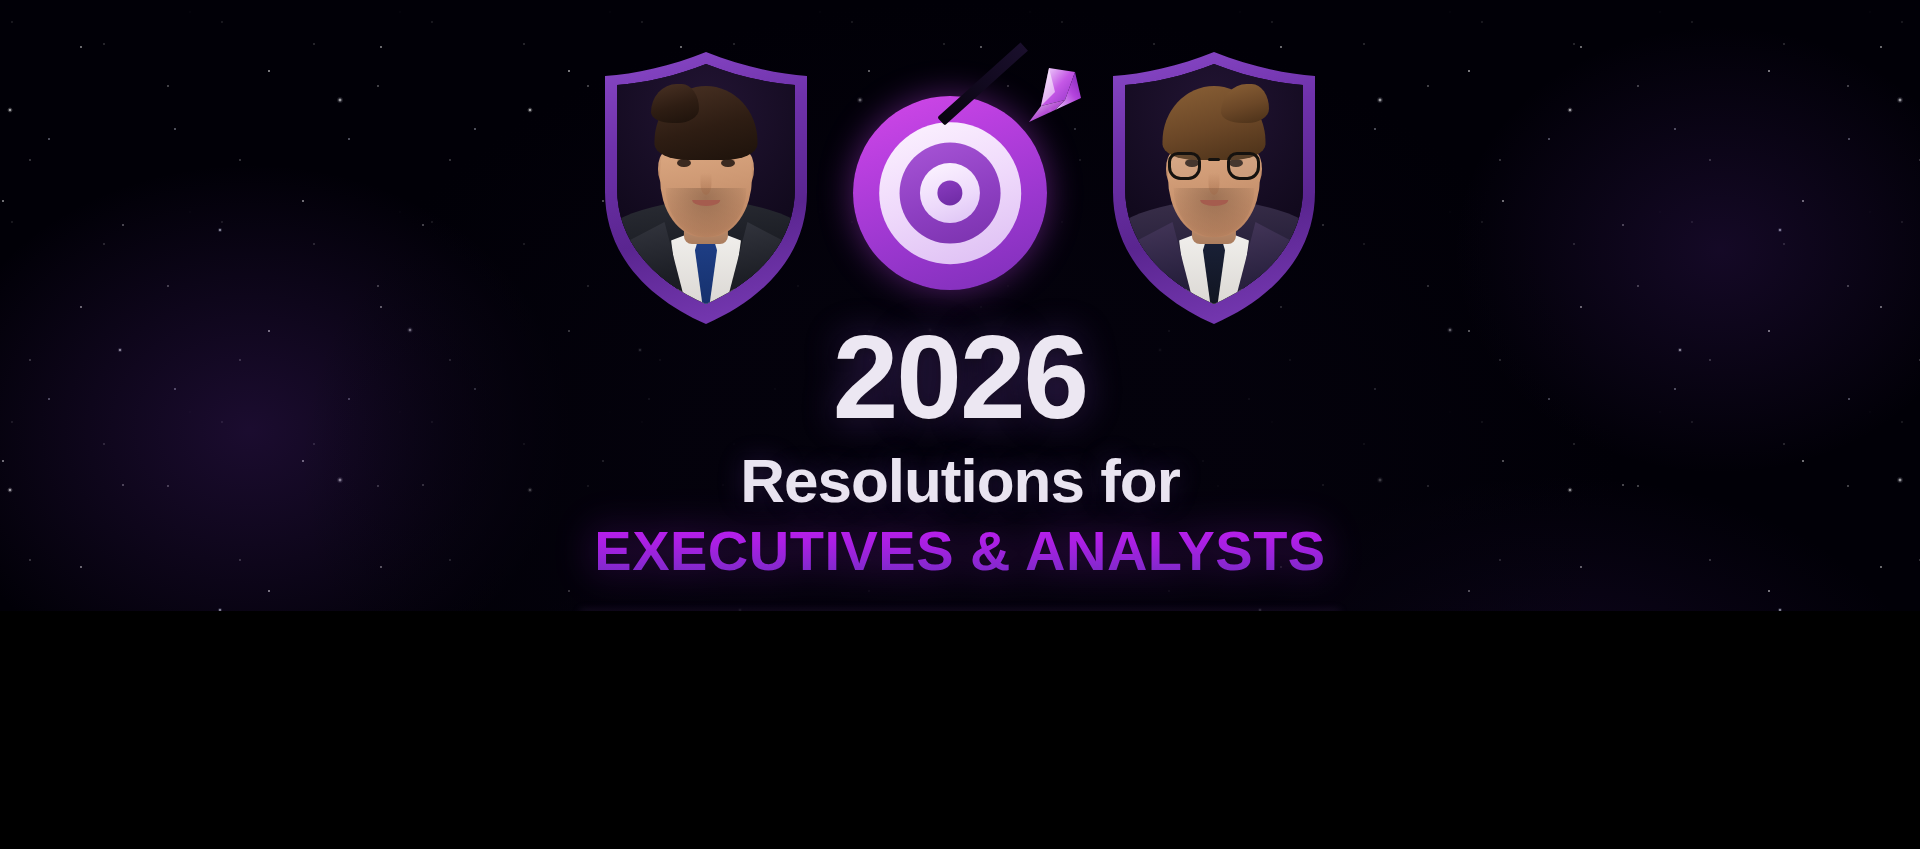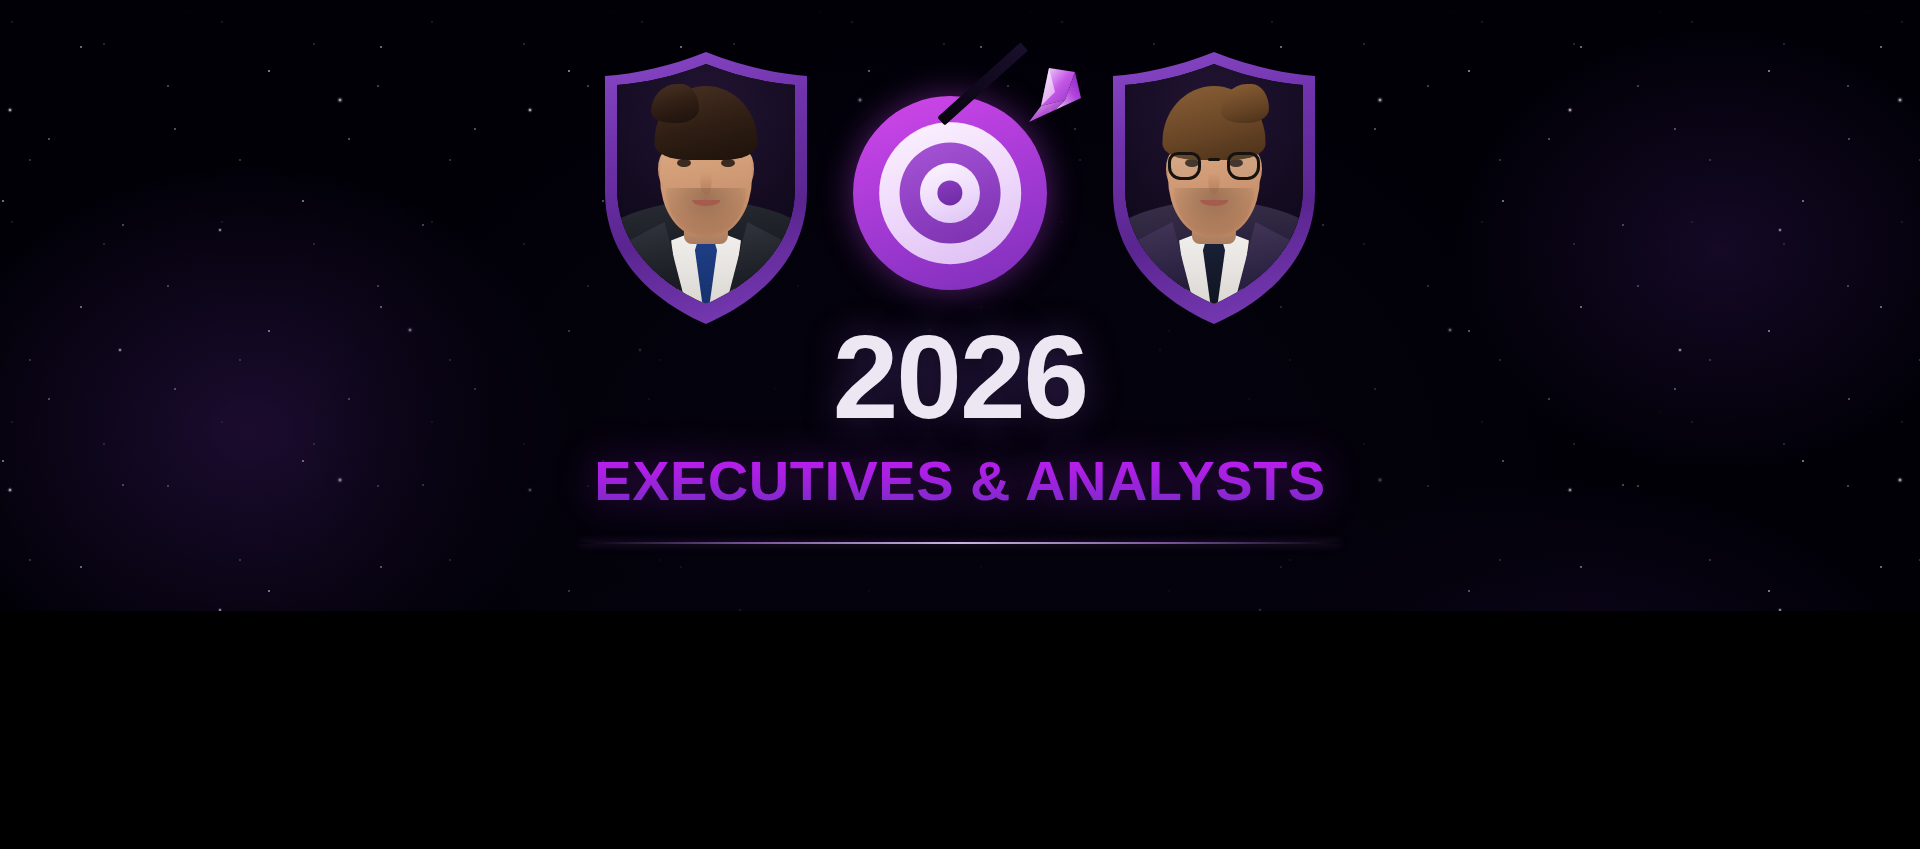--- a/index.html
+++ b/index.html
@@ -286,21 +286,21 @@
   .headline {
     margin-top:12px;
     font-size:62px;
     font-weight:800;
     letter-spacing:-1px;
     line-height:1.06;
     color:#e9e4f0;
     text-shadow:0 0 26px rgba(130,80,200,.3), 0 2px 8px rgba(0,0,0,.8);
   }
   .subject {
-    margin-top:14px;
+    margin-top:6px;
     font-size:56px;
     font-weight:800;
     letter-spacing:0.5px;
     line-height:1.1;
     background:linear-gradient(180deg, #c01ff0 0%, #ab1fe4 38%, #8b27d2 72%, #7429bd 100%);
     -webkit-background-clip:text;
     background-clip:text;
     color:transparent;
     filter:drop-shadow(0 0 20px rgba(165,40,225,.45));
   }
@@ -421,17 +421,18 @@
             <div class="bridge"></div>
           </div>
         </div>
       </div>
     </div>
 
   </div>
 
   <div class="text-block">
     <div class="year">2026</div>
+    <div class="headline">Resolutions for</div>
     <div class="subject">EXECUTIVES &amp; ANALYSTS</div>
     <div class="divider"></div>
   </div>
 
 </div>
 
 </body></html>

